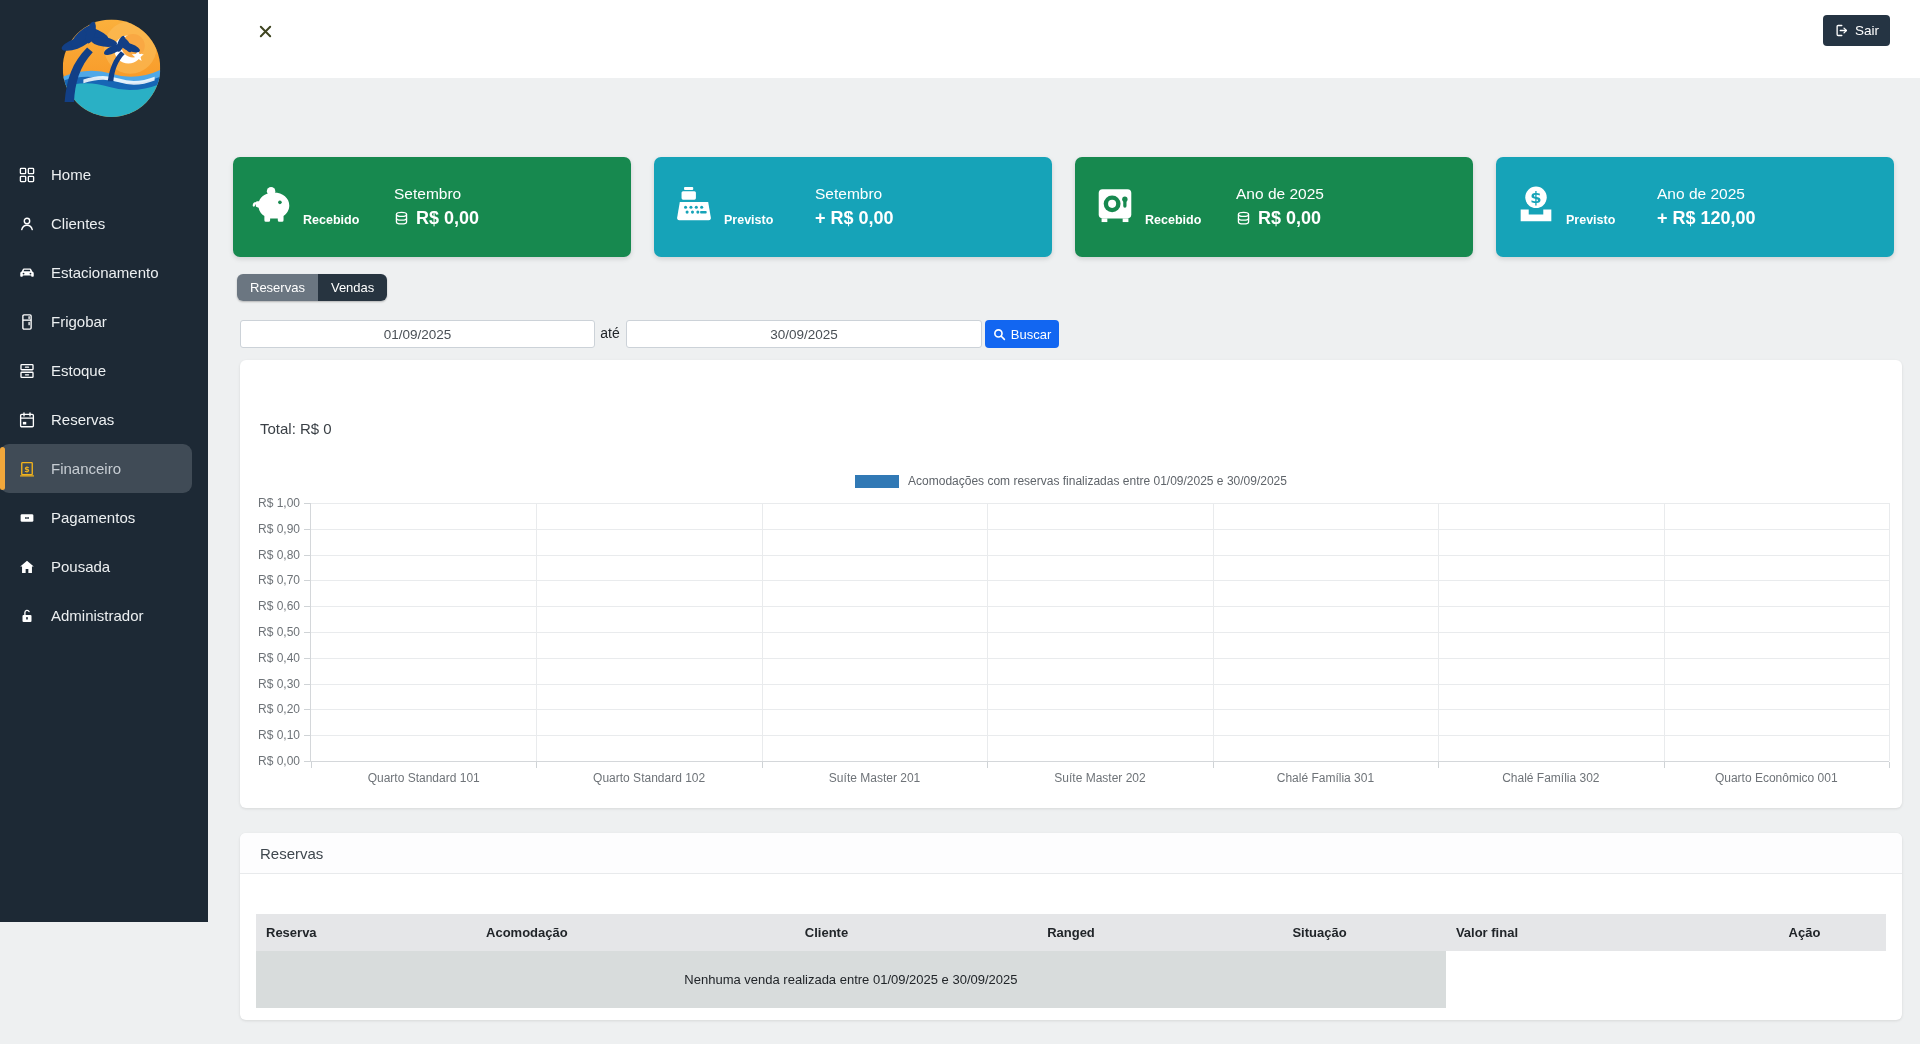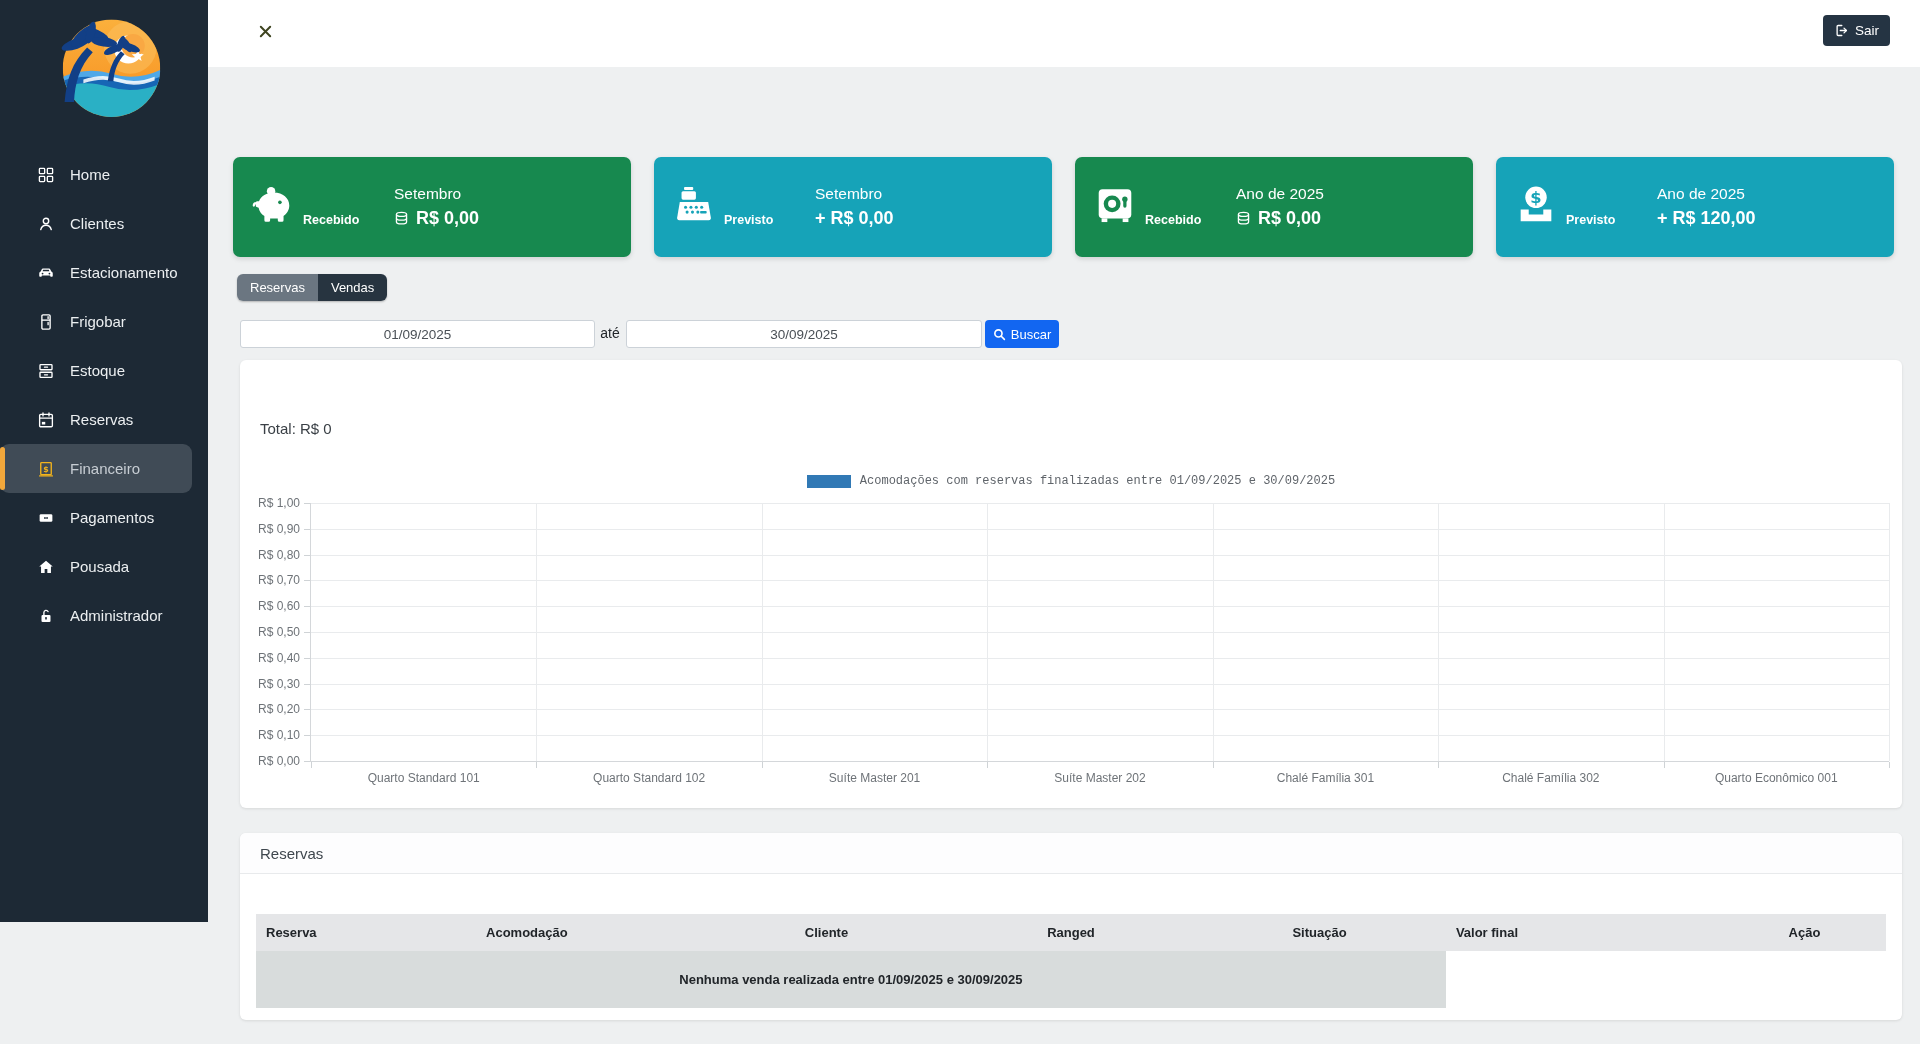--- a/index.html
+++ b/index.html
@@ -3,29 +3,29 @@
 <meta charset="utf-8">
 <style>
   html,body{margin:0;padding:0;background:#eef0f1;}
   .page{position:relative;width:1920px;height:1044px;background:#eef0f1;overflow:hidden;
         font-family:"Liberation Sans","DejaVu Sans",sans-serif;}
 
   
   .sidebar{position:absolute;left:0;top:0;width:208px;height:922px;background:#1d2935;z-index:5;}
   .logo{padding-top:10px;text-align:center;}
   .menu{margin-top:14px;}
-  .menu-item{height:49px;display:flex;align-items:center;padding-left:37px;gap:15px;
+  .menu-item{height:49px;display:flex;align-items:center;padding-left:18px;gap:15px;
              color:#eceff1;font-size:15px;cursor:pointer;position:relative;box-sizing:border-box;}
   .menu-item .mi-icon{width:18px;height:18px;display:flex;align-items:center;justify-content:center;}
   .menu-item.active{background:#404b56;border-radius:9px;margin-right:16px;color:#c7cdd3;}
   .menu-item.active::before{content:"";position:absolute;left:0;top:3px;bottom:3px;width:5px;
              background:#f2a73b;border-radius:4px;}
 
   
-  .topbar{position:absolute;left:208px;top:0;right:0;height:67px;background:#ffffff;z-index:4;}
+  .topbar{position:absolute;left:208px;top:0;right:0;height:78px;background:#ffffff;z-index:4;}
   .close-btn{position:absolute;left:43px;top:17px;width:28px;height:28px;background:transparent;
              border:none;cursor:pointer;display:flex;align-items:center;justify-content:center;padding:0;}
   .logout-btn{position:absolute;right:30px;top:15px;height:31px;background:#253443;border:none;
              border-radius:4px;color:#fff;font-size:13.5px;padding:0 11px;display:flex;
              align-items:center;gap:6px;cursor:pointer;font-family:inherit;}
 
   
   .stats-row{position:absolute;left:233px;top:157px;display:flex;gap:23px;}
   .stat-card{width:398px;height:100px;border-radius:7px;color:#fff;display:flex;align-items:center;
              padding-left:17px;box-sizing:border-box;box-shadow:0 2px 5px rgba(0,0,0,.13);}
@@ -57,42 +57,42 @@
   
   .card{position:absolute;background:#fff;border-radius:6px;box-shadow:0 1px 3px rgba(0,0,0,.1);}
   .card-header{height:41px;display:flex;align-items:center;padding-left:20px;border-bottom:1px solid #e8eaec;
                font-size:15px;color:#3f474e;background:#fdfdfe;border-radius:6px 6px 0 0;box-sizing:border-box;}
   .chart-card{left:240px;top:360px;width:1662px;height:448px;}
   .table-card{left:240px;top:833px;width:1662px;height:187px;}
 
   
   .chart-total{position:absolute;left:20px;top:60px;font-size:15px;color:#3a4046;}
   .chart-legend{position:absolute;left:0;right:0;top:114px;display:flex;justify-content:center;
-                align-items:center;gap:9px;font-family:Liberation Mono, monospace;}
+                align-items:center;gap:9px;}
   .legend-swatch{width:44px;height:13px;display:inline-block;}
   .legend-label{font-size:12px;color:#5f646a;}
   .plot{position:absolute;left:70px;top:143px;right:13px;height:258px;
         border-left:1px solid #d4d7da;border-bottom:1px solid #d4d7da;}
   .hgrid{position:absolute;left:0;right:0;height:1px;background:#e9ebed;}
   .vgrid{position:absolute;top:0;bottom:0;width:1px;background:#e9ebed;}
   .ytickmark{position:absolute;width:6px;height:1px;background:#cfd3d6;left:-7px;}
   .xtickmark{position:absolute;height:6px;width:1px;background:#cfd3d6;bottom:-7px;}
   .ylabel{position:absolute;right:calc(100% + 11px);transform:translateY(-50%);font-size:12px;
           color:#6e7378;white-space:nowrap;}
   .xlabel{position:absolute;top:calc(100% + 10px);font-size:12px;color:#6e7378;
           transform:translateX(-50%);white-space:nowrap;}
   .bar{position:absolute;bottom:0;transform:translateX(-50%);}
 
   
   .table-card table{position:absolute;left:16px;top:81px;width:calc(100% - 32px);
                     border-collapse:collapse;font-size:13px;color:#212529;table-layout:fixed;padding-left:36px;}
   .table-card th{background:#e5e6e8;height:37px;font-weight:bold;padding:0 10px;box-sizing:border-box;}
   .table-card td{height:57px;padding:0 10px;box-sizing:border-box;}
   .al{text-align:left;} .ac{text-align:center;}
-  .empty-cell{background:#d8dcdc;text-align:center;font-size:13px;color:#212529;font-weight:bold;}
+  .empty-cell{background:#d8dcdc;text-align:center;font-size:13px;color:#212529;}
   .blank-cell{background:#fff;}
 </style>
 </head>
 <body>
 
 <div class="page">
 
   <aside class="sidebar">
     <div class="logo">
       <svg width="150" height="122" viewBox="0 0 160 130">

